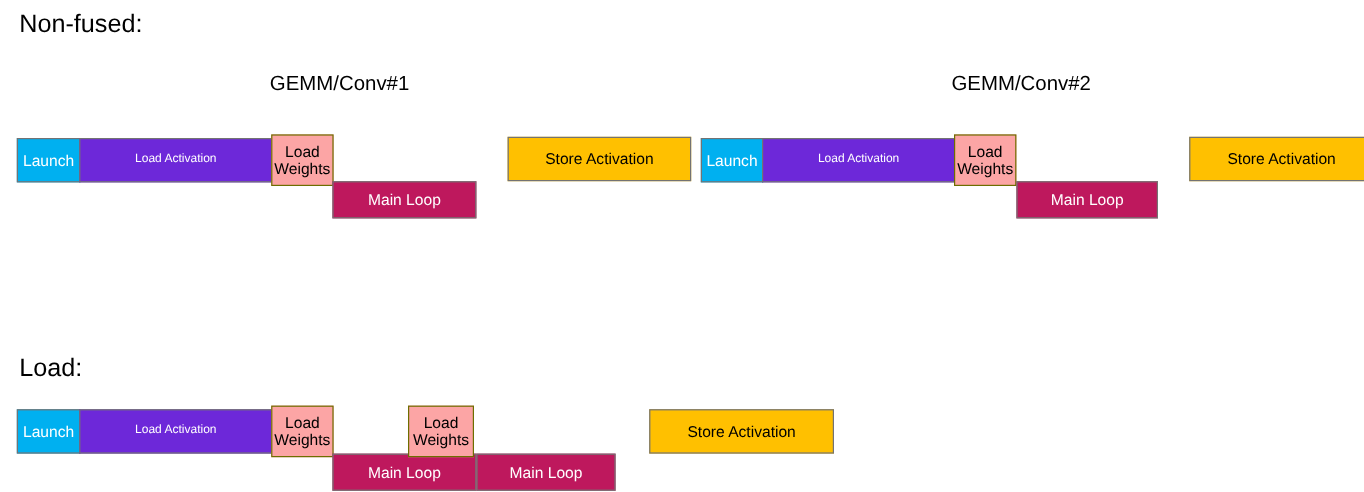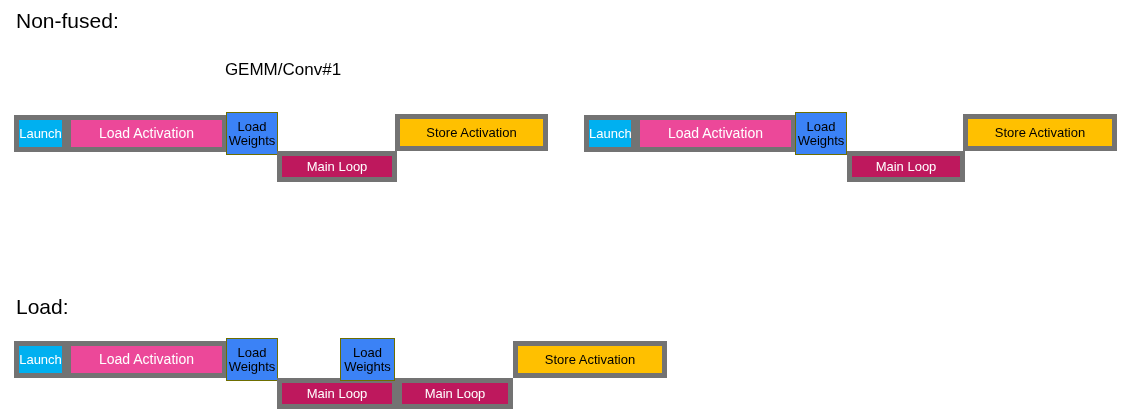--- a/index.html
+++ b/index.html
@@ -23,43 +23,44 @@
     font-size:17px;
     color:#000000;
     line-height:1;
     white-space:nowrap;
     text-align:center;
   }
 
   .bar{
     position:absolute;
     box-sizing:border-box;
-    border:5px solid #737373;
+    border:1px solid #737373;
     display:flex;
     align-items:center;
     justify-content:center;
     text-align:center;
     line-height:1.05;
     white-space:pre-line;
     overflow:hidden;
   }
   .bar span{display:block;width:100%;}
 
   .bar.launch{background:#00B0F0;color:#ffffff;font-size:13px;}
-  .bar.loadact{background:#ec4899;color:#ffffff;font-size:14px;}
-  .bar.loadwts{background:#3b82f6;color:#000000;font-size:13px;border:1px solid #6E6E00;}
+  .bar.loadact{background:#6d28d9;color:#ffffff;font-size:10px;}
+  .bar.loadwts{background:#fca5a5;color:#000000;font-size:13px;border:1px solid #6E6E00;}
   .bar.mainloop{background:#be185d;color:#ffffff;font-size:13px;}
-  .bar.storeact{background:#FFC000;color:#000000;font-size:13px;}
+  .bar.storeact{background:#FFC000;color:#000000;font-size:13px;margin-left:28px;}
 </style>
 </head>
 <body>
 
 <div class="canvas">
     <div class="section-label" style="left: 16px; top: 10px;">Non-fused:</div>
     <div class="group-title" style="left: 133px; top: 61px; width: 300px;">GEMM/Conv#1</div>
+    <div class="group-title" style="left: 701px; top: 61px; width: 300px;">GEMM/Conv#2</div>
     <div class="bar launch" style="left: 14px; top: 115px; width: 53px; height: 37px;"><span>Launch</span></div>
     <div class="bar loadact" style="left: 66px; top: 115px; width: 161px; height: 37px;"><span>Load Activation</span></div>
     <div class="bar loadwts" style="left: 226px; top: 112px; width: 52px; height: 43px;"><span>Load
 Weights</span></div>
     <div class="bar mainloop" style="left: 277px; top: 151px; width: 120px; height: 31px;"><span>Main Loop</span></div>
     <div class="bar storeact" style="left: 395px; top: 114px; width: 153px; height: 37px;"><span>Store Activation</span></div>
     <div class="bar launch" style="left: 584px; top: 115px; width: 52px; height: 37px;"><span>Launch</span></div>
     <div class="bar loadact" style="left: 635px; top: 115px; width: 161px; height: 37px;"><span>Load Activation</span></div>
     <div class="bar loadwts" style="left: 795px; top: 112px; width: 52px; height: 43px;"><span>Load
 Weights</span></div>

